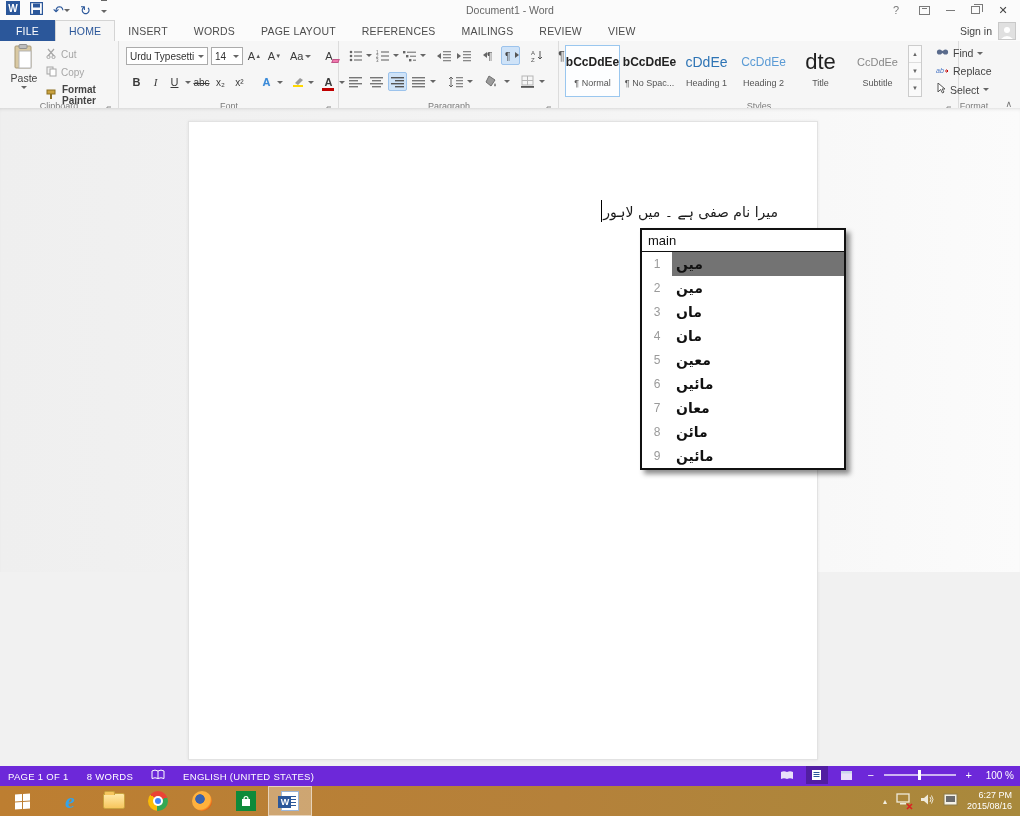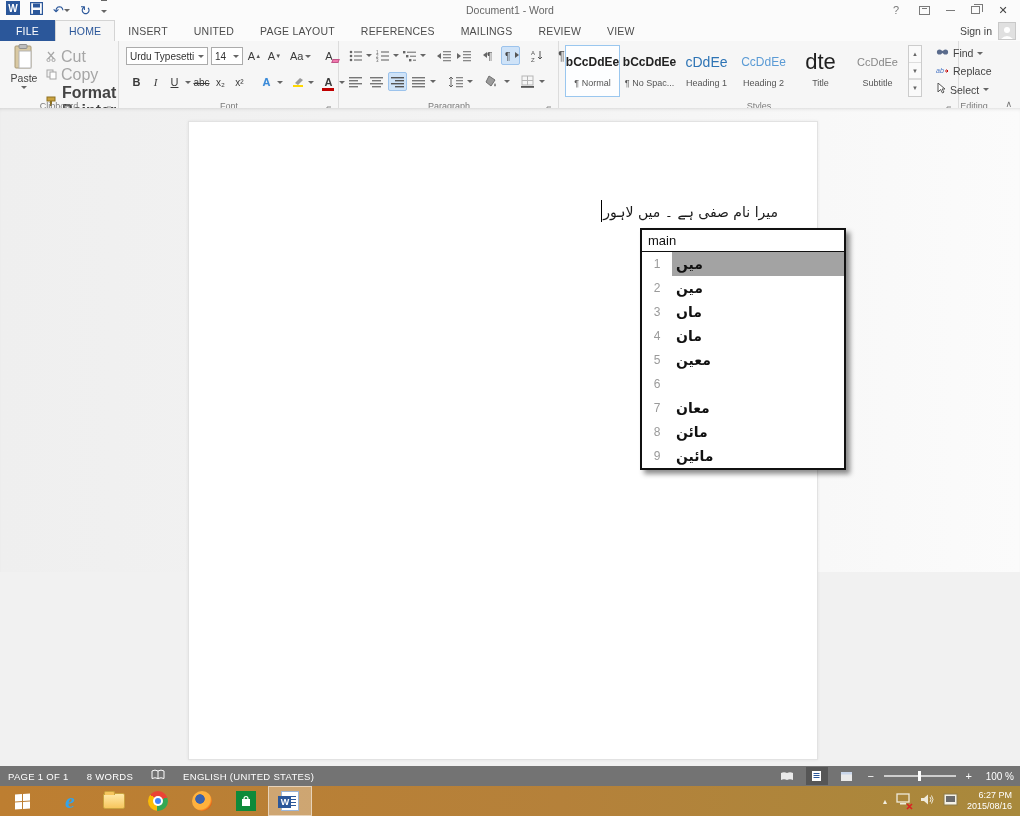--- a/index.html
+++ b/index.html
@@ -37,21 +37,21 @@
   .grp-label { position:absolute; bottom:1px; left:0; right:0; text-align:center; font-size:9px; color:#7b7b7b; }
   .launcher { position:absolute; bottom:2px; right:3px; width:9px; height:9px; }
   .collapse-chev { position:absolute; right:8px; bottom:3px; font-size:9px; color:#777; }
 
   .btn { display:inline-flex; align-items:center; justify-content:center; border:1px solid transparent; border-radius:2px; color:#444; }
   .btn.on { background:#cfe3f8; border-color:#9cc3ec; }
   .disab { color:#a6a6a6 !important; }
 
   
   .paste-big { position:absolute; left:6px; top:3px; width:36px; height:60px; display:flex; flex-direction:column; align-items:center; font-size:10.5px; color:#444; }
-  .cc-row { position:absolute; left:46px; display:flex; align-items:center; gap:4px; font-size:16px; }
+  .cc-row { position:absolute; left:46px; display:flex; align-items:center; gap:4px; font-size:10px; }
 
   
   .combo { background:#fff; border:1px solid #ababab; height:18px; display:flex; align-items:center; font-size:10px; color:#333; padding:0 3px; justify-content:space-between; }
   .fbtn { height:20px; min-width:17px; display:inline-flex; align-items:center; justify-content:center; font-size:11px; color:#3a3a3a; }
   .row { position:absolute; display:flex; align-items:center; }
   .usc { text-decoration:underline; }
   .strik { text-decoration:line-through; font-size:10px; }
   .colorbar { position:absolute; left:2px; bottom:1px; width:12px; height:3px; }
 
   
@@ -79,24 +79,24 @@
   .page { position:absolute; left:188px; top:13px; width:630px; height:639px; background:#fff; border:1px solid #e2e2e2; box-shadow:0 0 3px rgba(0,0,0,.07); }
   .urdu-line { position:absolute; top:78px; right:39px; direction:rtl; font-family:"DejaVu Sans", sans-serif; font-size:14px; color:#1a1a1a; white-space:nowrap; }
   .caret { display:inline-block; width:1px; height:22px; background:#000; vertical-align:-5px; margin-right:1px; }
 
   
   .ime { position:absolute; left:640px; top:228px; width:206px; background:#fff; border:2px solid #111; box-shadow:4px 4px 5px rgba(0,0,0,.45); }
   .ime-header { height:22px; border-bottom:1px solid #111; display:flex; align-items:center; padding-left:6px; font-size:13px; color:#111; }
   .cand-row { height:24px; display:flex; align-items:center; }
   .cand-num { width:30px; text-align:center; font-size:12px; color:#9a9a9a; flex:none; }
   .cand-word { flex:1; height:100%; display:flex; align-items:center; direction:rtl; justify-content:flex-end; padding:0 4px; font-family:"DejaVu Sans", sans-serif; font-size:14px; font-weight:bold; color:#111; }
-  .cand-row.sel .cand-word { background:#a3a3a3; }
-
-  
-  .statusbar { position:absolute; left:0; top:766px; width:1020px; height:20px; background:#737373; color:#fff; display:flex; align-items:center; font-size:9.5px; }
+  .cand-row.sel .cand-word { background:#737373; }
+
+  
+  .statusbar { position:absolute; left:0; top:766px; width:1020px; height:20px; background:#6d28d9; color:#fff; display:flex; font-size:9.5px; }
   .sb-left { display:flex; align-items:center; gap:18px; padding-left:8px; letter-spacing:.3px; }
   .sb-right { position:absolute; right:6px; display:flex; align-items:center; gap:8px; }
   .viewbtn { width:22px; height:18px; display:flex; align-items:center; justify-content:center; }
   .viewbtn.on { background:rgba(0,0,0,.25); }
   .zoom-track { position:relative; width:72px; height:2px; background:rgba(255,255,255,.65); }
   .zoom-thumb { position:absolute; left:34px; top:-4px; width:3px; height:10px; background:#fff; }
   .zpm { font-size:11px; width:10px; text-align:center; }
 
   
   .taskbar { position:absolute; left:0; top:786px; width:1020px; height:30px; background:linear-gradient(90deg,#bd7e31 0%,#b5813a 55%,#a8893c 100%); display:flex; align-items:center; }
@@ -150,21 +150,21 @@
       <span class="minim"></span>
       <span class="restore-box"></span>
       <span class="wc" style="color:#444;">✕</span>
     </div>
   </div>
 
   <div class="tabrow">
     <div class="tab file">FILE</div>
     <div class="tab active">HOME</div>
     <div class="tab">INSERT</div>
-    <div class="tab">UNITED</div>
+    <div class="tab">WORDS</div>
     <div class="tab">PAGE LAYOUT</div>
     <div class="tab">REFERENCES</div>
     <div class="tab">MAILINGS</div>
     <div class="tab">REVIEW</div>
     <div class="tab">VIEW</div>
     <div class="signin-area">
       <span class="signin">Sign in</span>
       <span class="avatar">
         <svg width="16" height="14">
             <circle cx="8" cy="5" r="3" fill="#fff"></circle>
@@ -489,21 +489,21 @@
       </div>
       <div class="ed-row" style="top:42px;">
         <span>
           <svg width="10" height="11">
               <path d="M2 0 L2 9 L4.5 6.5 L6.5 10 L8 9 L6 6 L9 6 Z" fill="#fff" stroke="#555"></path>
             </svg>
         </span>
         <span>Select</span>
         <span class="dd sm"></span>
       </div>
-      <div class="grp-label">Editing</div>
+      <div class="grp-label">Format</div>
       <span class="collapse-chev">∧</span>
     </div>
   </div>
 
   <div class="docarea">
     <div class="page">
       <div class="urdu-line"><span>میرا نام صفی ہے ۔ میں لاہور</span><span class="caret"></span></div>
     </div>
   </div>
 
@@ -524,20 +524,21 @@
     <div class="cand-row">
       <span class="cand-num">4</span>
       <span class="cand-word">مان</span>
     </div>
     <div class="cand-row">
       <span class="cand-num">5</span>
       <span class="cand-word">معین</span>
     </div>
     <div class="cand-row">
       <span class="cand-num">6</span>
+      <span class="cand-word">مائیں</span>
     </div>
     <div class="cand-row">
       <span class="cand-num">7</span>
       <span class="cand-word">معان</span>
     </div>
     <div class="cand-row">
       <span class="cand-num">8</span>
       <span class="cand-word">مائن</span>
     </div>
     <div class="cand-row">

